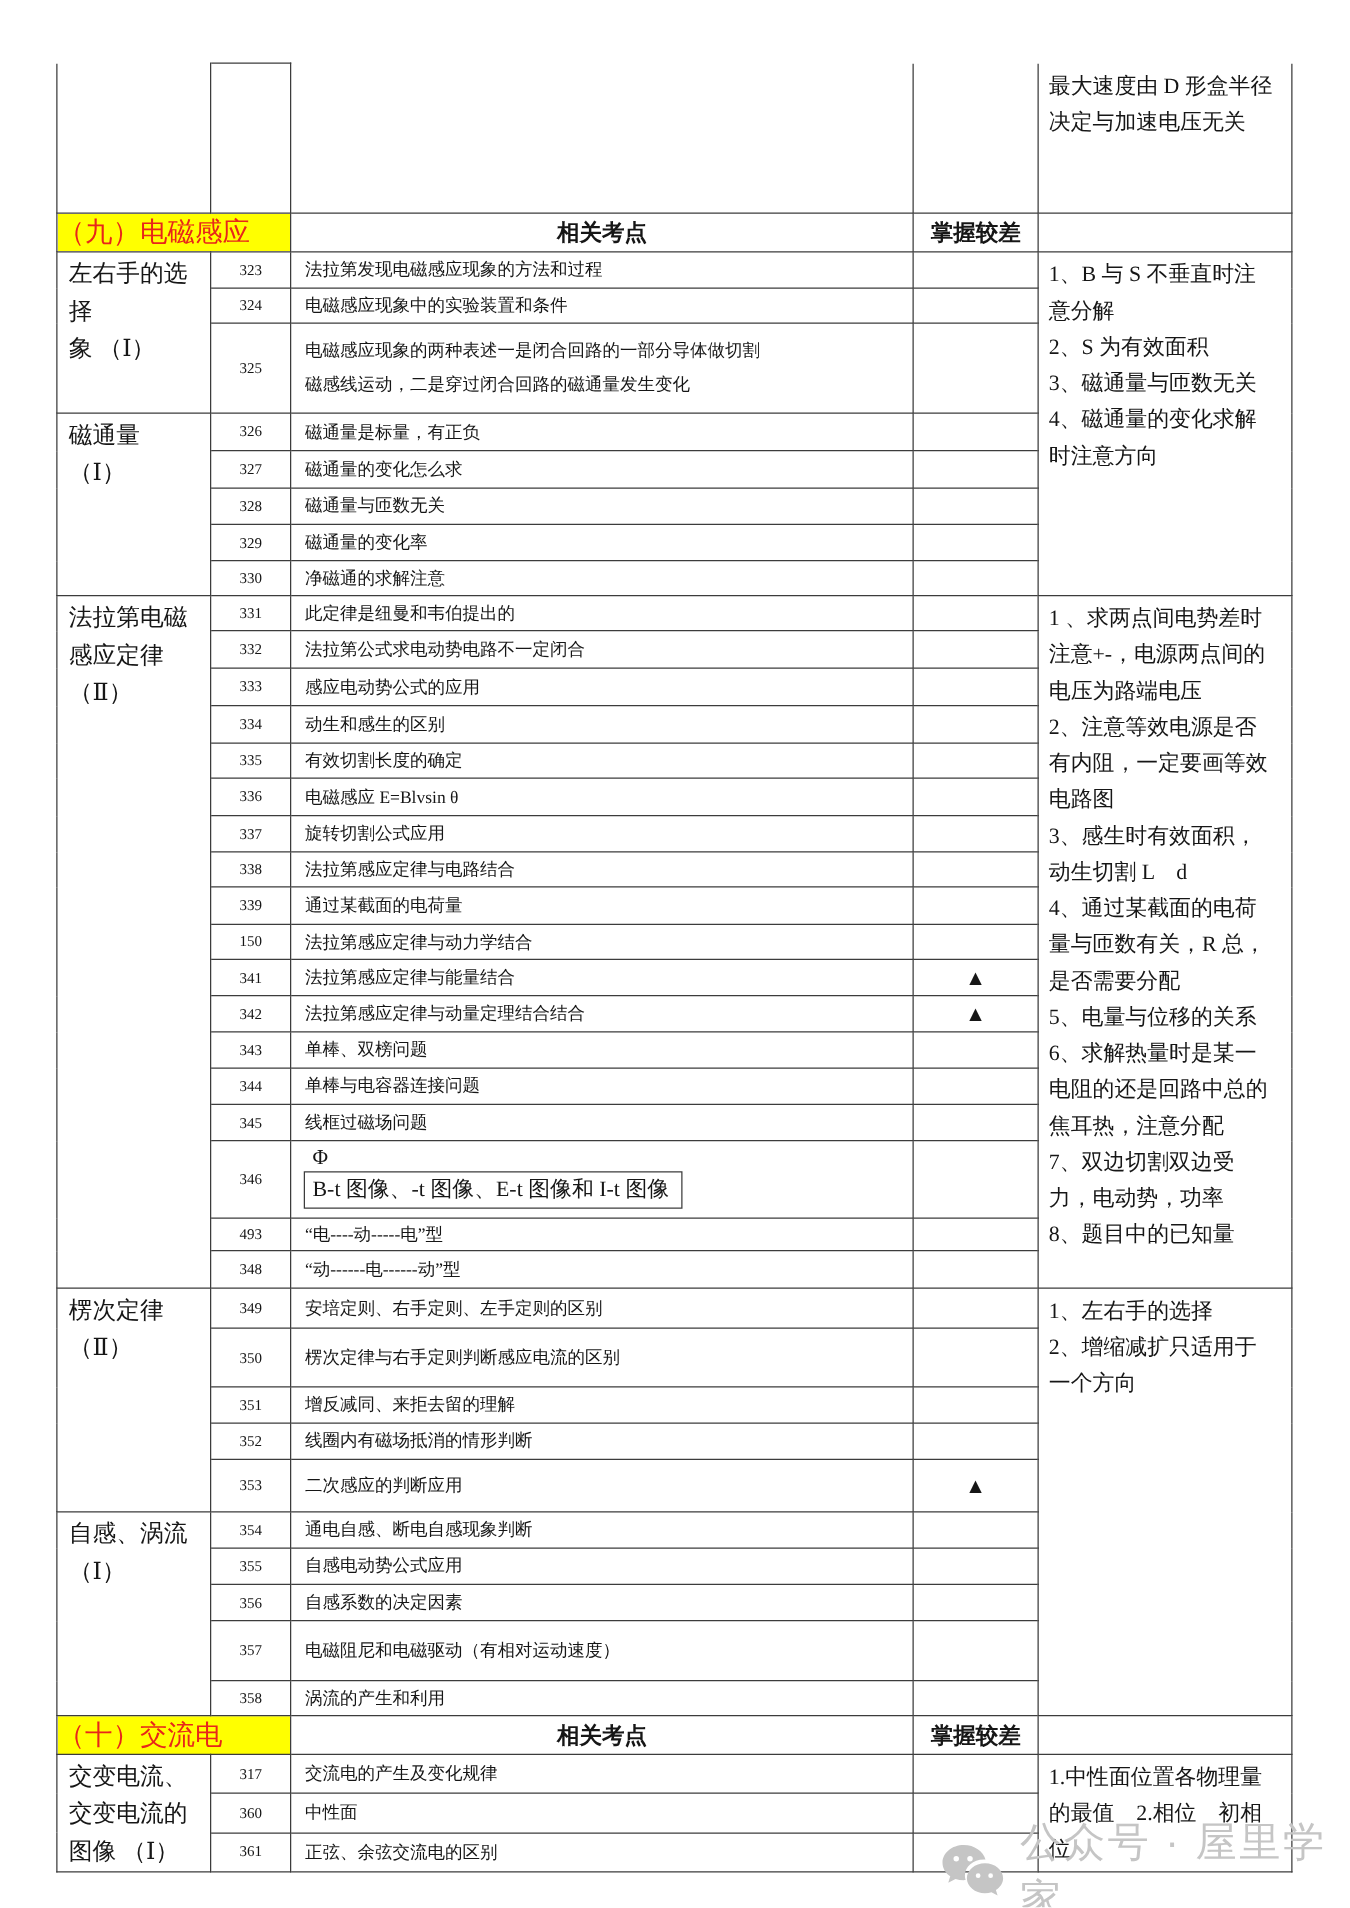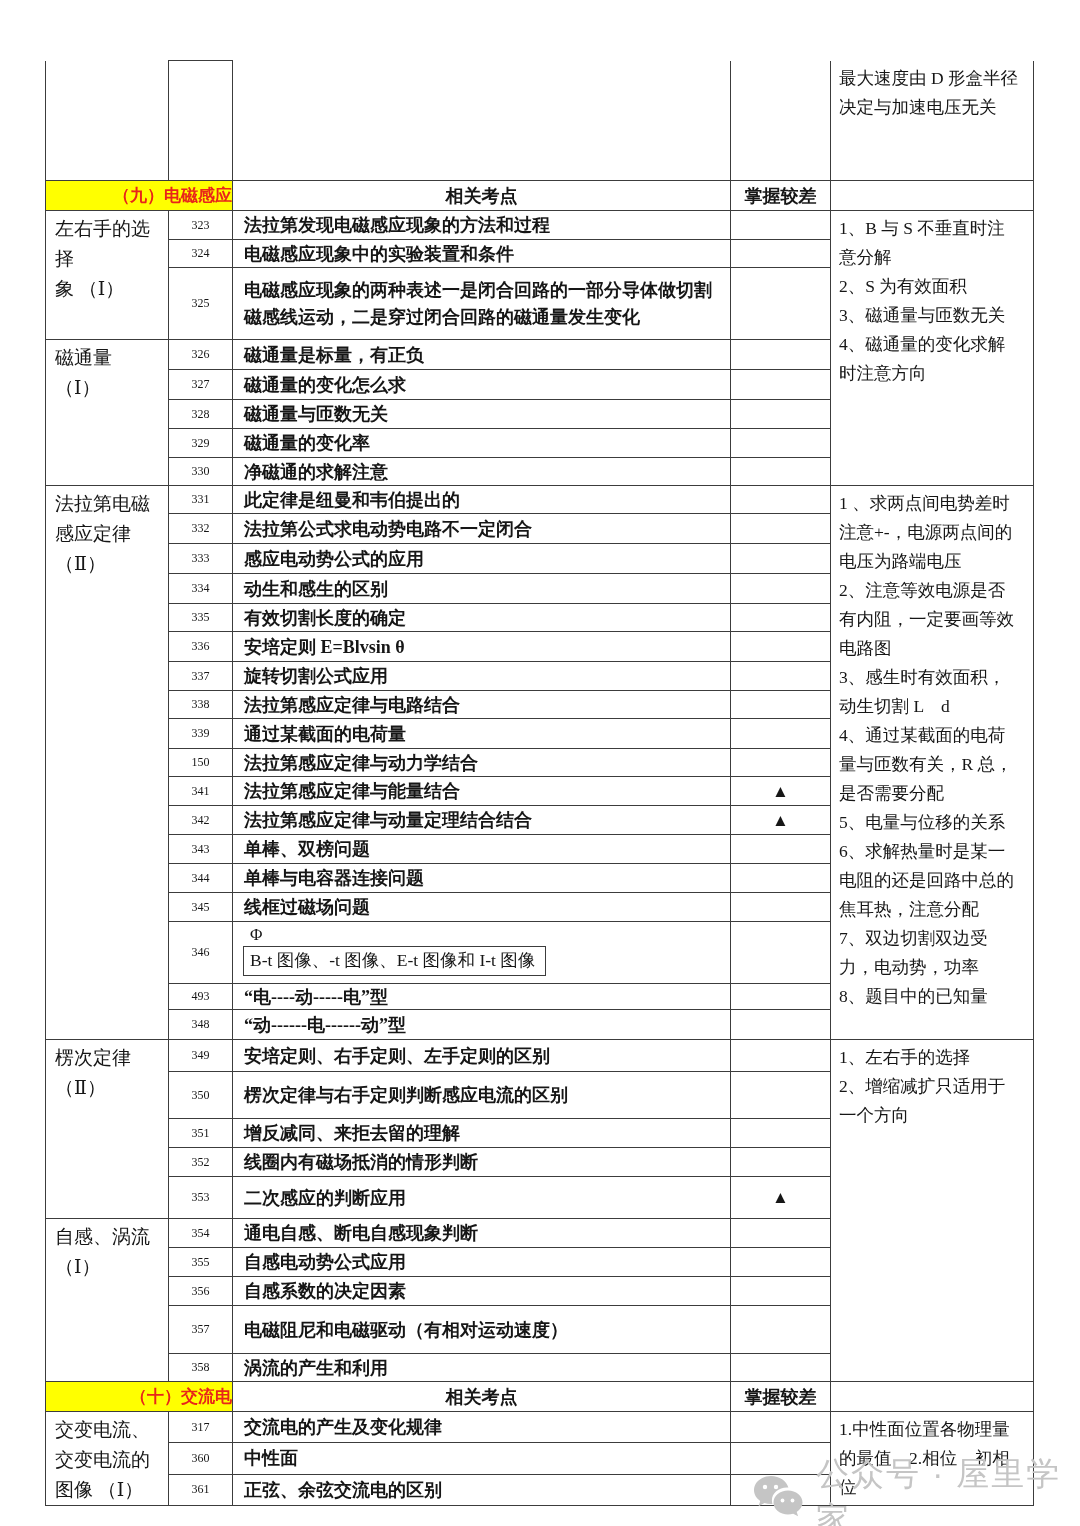--- a/index.html
+++ b/index.html
@@ -1,28 +1,28 @@
 <!DOCTYPE html>
 <html><head>
 <meta charset="utf-8">
 <style>
   html,body{margin:0;padding:0;background:#ffffff;}
   .page{position:relative;width:1080px;height:1526px;background:#fff;overflow:hidden;
         font-family:"Liberation Serif","DejaVu Serif",serif;color:#161616;}
-  table.grid{position:absolute;left:45px;top:60px;border-collapse:collapse;table-layout:fixed;}
+  table.grid{position:absolute;left:45px;top:50px;border-collapse:collapse;table-layout:fixed;}
   td{border:1.5px solid #3c3c3c;padding:0;overflow:hidden;vertical-align:middle;}
   
   td.nt{border-top:none;}
   .cat{vertical-align:top;padding:3px 4px 0 9px;font-size:19px;line-height:30px;white-space:pre-wrap;}
   .num{text-align:center;font-size:12px;}
-  .topic{padding:0 4px 0 11px;font-size:18px;font-weight:bold;}
+  .topic{padding:0 4px 0 11px;font-size:14px;}
   .topic2{white-space:pre-wrap;line-height:27px;padding:6px 4px 6px 11px;}
   .mark{text-align:center;font-size:17px;line-height:1;}
   .note{vertical-align:top;padding:3px 2px 0 8px;font-size:17.5px;line-height:29px;white-space:pre-wrap;}
-  .sechead{background:#ffff00;color:#e8251a;font-weight:bold;font-size:17px;text-align:right;}
+  .sechead{background:#ffff00;color:#e8251a;font-weight:normal;font-size:22px;text-align:left;}
   .colhead{text-align:center;font-size:18px;font-weight:600;}
   .phi{font-size:17px;line-height:22px;padding:2px 0 0 6px;}
   .eqbox{display:inline-block;border:1.5px solid #3c3c3c;margin-left:-1px;padding:2px 10px 4px 6px;
          font-size:17.5px;line-height:22px;}
   .topic-eq{vertical-align:top;padding:0 0 0 11px;}
   .watermark{position:absolute;left:752px;top:1452px;display:flex;align-items:center;gap:12px;
              color:#c5c5c5;}
   .wm-text{font-family:"Liberation Sans","DejaVu Sans",sans-serif;font-size:33px;letter-spacing:2px;}
 </style>
 </head>
@@ -150,21 +150,21 @@
           <td class="topic">动生和感生的区别</td>
           <td class="mark"></td>
         </tr>
     <tr style="height:28px">
           <td class="num">335</td>
           <td class="topic">有效切割长度的确定</td>
           <td class="mark"></td>
         </tr>
     <tr style="height:30px">
           <td class="num">336</td>
-          <td class="topic">安培定则 E=Blvsin θ</td>
+          <td class="topic">电磁感应 E=Blvsin θ</td>
           <td class="mark"></td>
         </tr>
     <tr style="height:29px">
           <td class="num">337</td>
           <td class="topic">旋转切割公式应用</td>
           <td class="mark"></td>
         </tr>
     <tr style="height:28px">
           <td class="num">338</td>
           <td class="topic">法拉第感应定律与电路结合</td>

